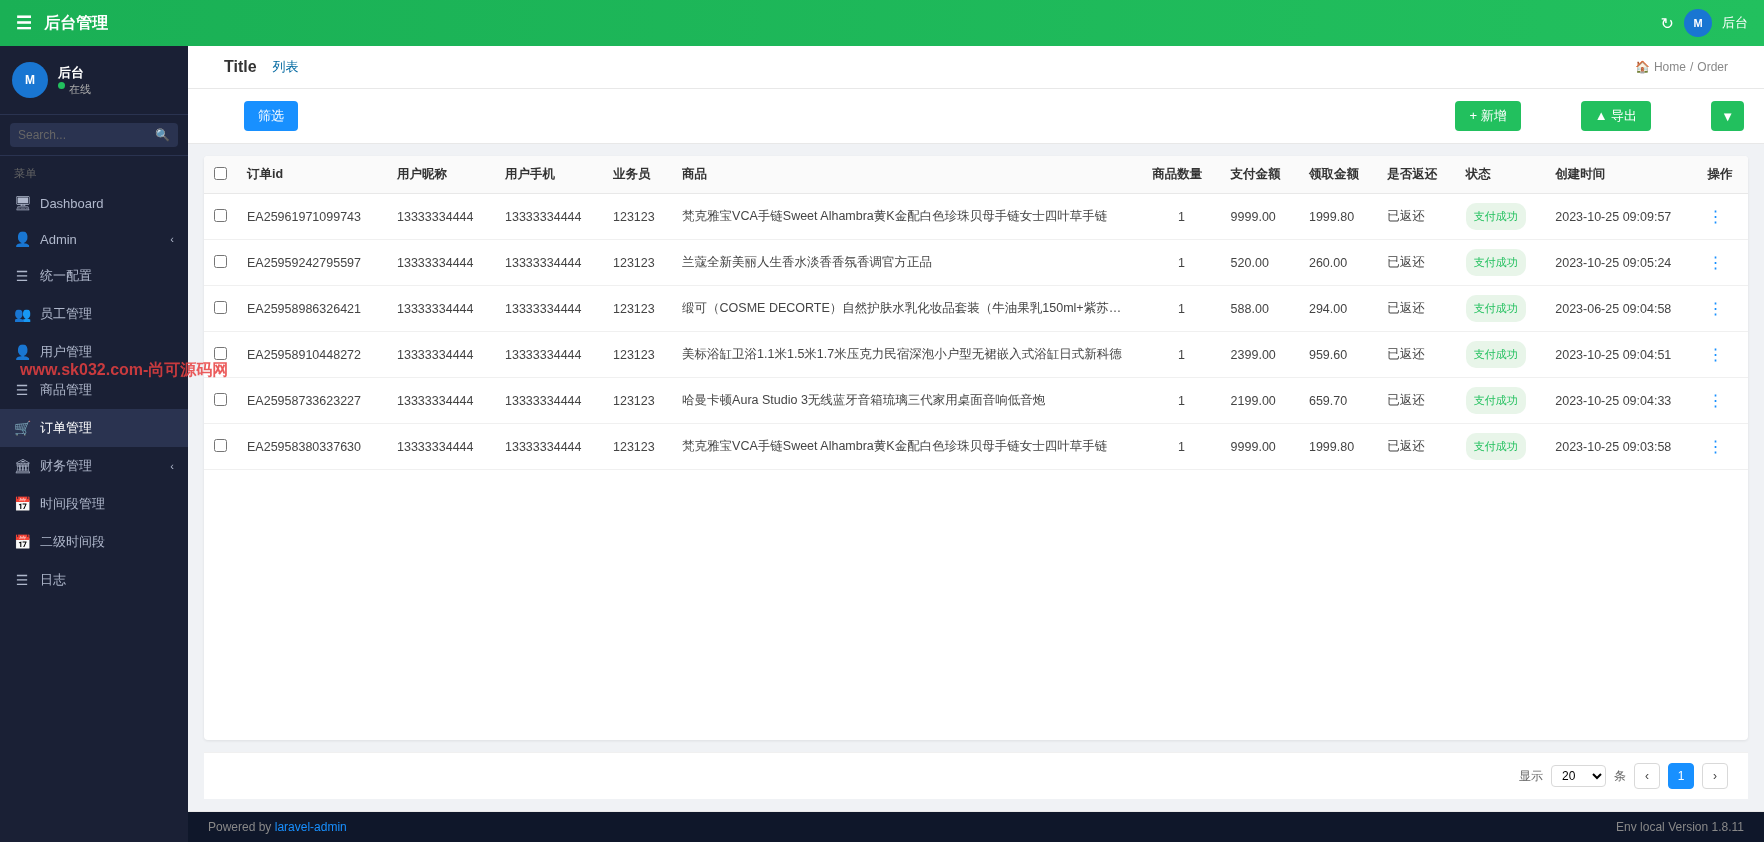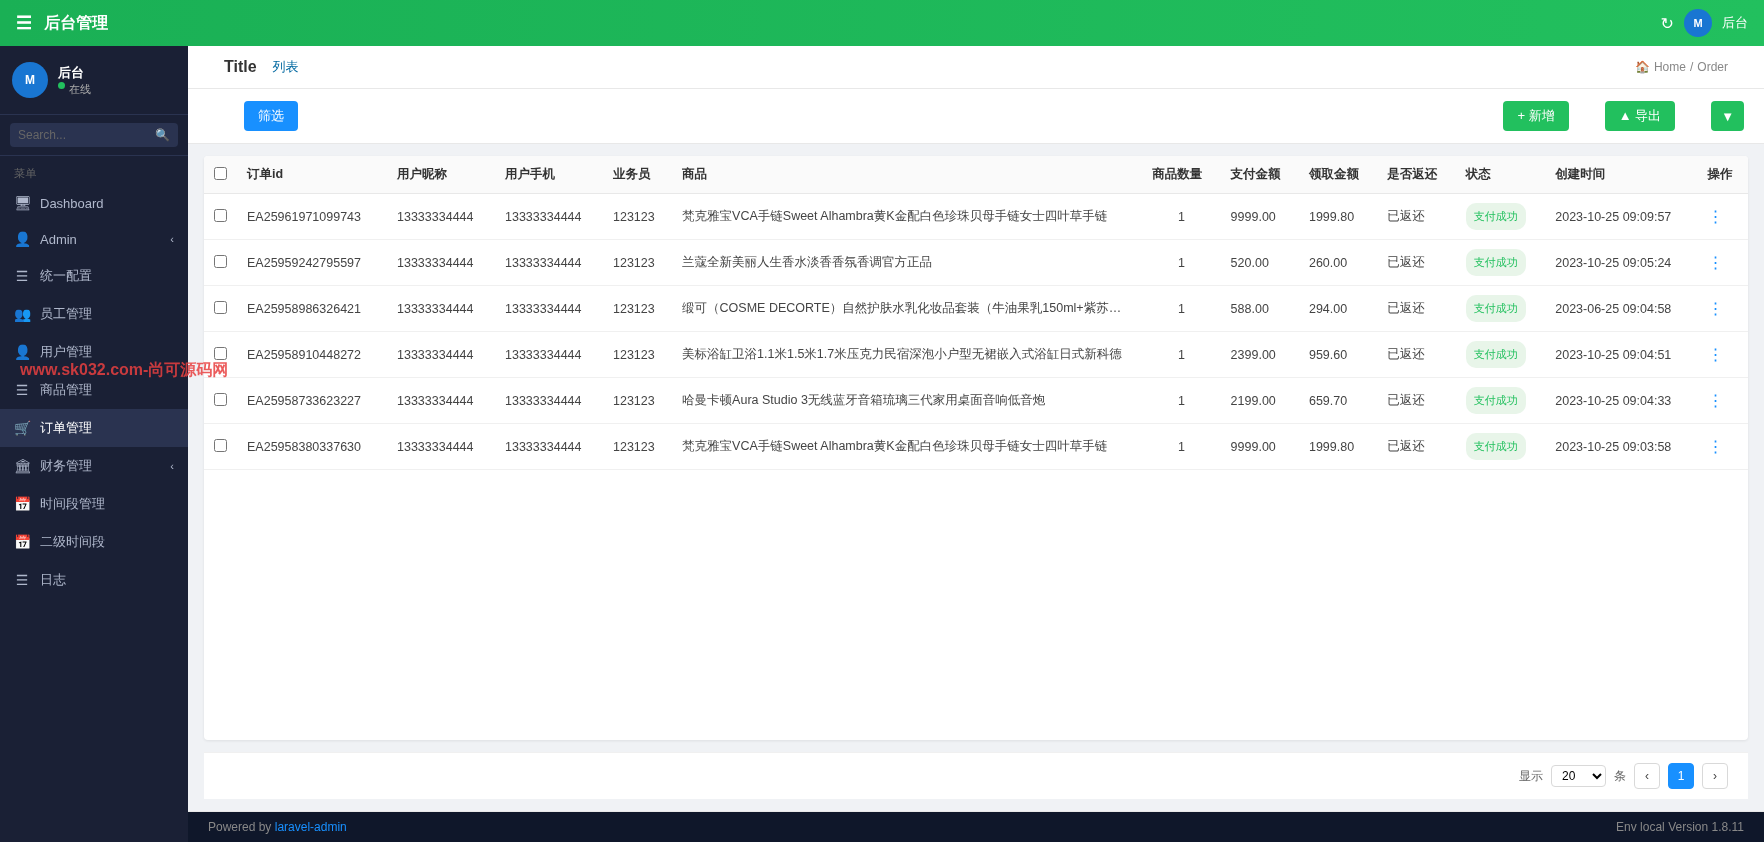--- a/index.html
+++ b/index.html
@@ -133,21 +133,21 @@
     .toolbar {
       padding: 12px 20px;
       display: flex;
       align-items: center;
       justify-content: space-between;
       background: white;
       border-bottom: 1px solid #e8e8e8;
       flex-shrink: 0;
     }
     .toolbar-left { display: flex; gap: 8px; }
-    .toolbar-right { display: flex; gap: 0; }
+    .toolbar-right { display: flex; gap: 24px; }
 
     .btn {
       padding: 6px 14px;
       border-radius: 4px;
       border: none;
       cursor: pointer;
       font-size: 13px;
       display: flex;
       align-items: center;
       gap: 5px;

